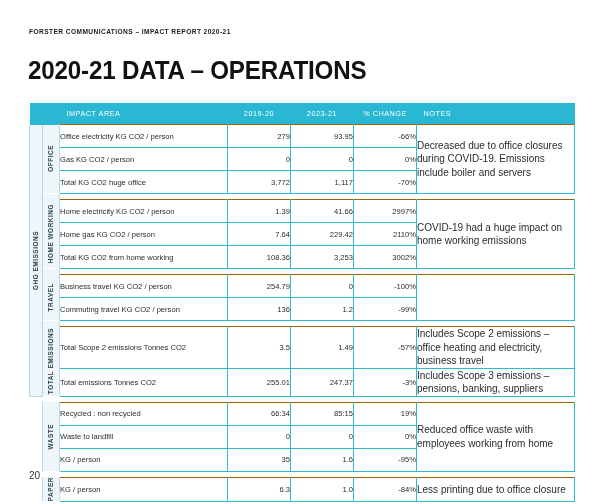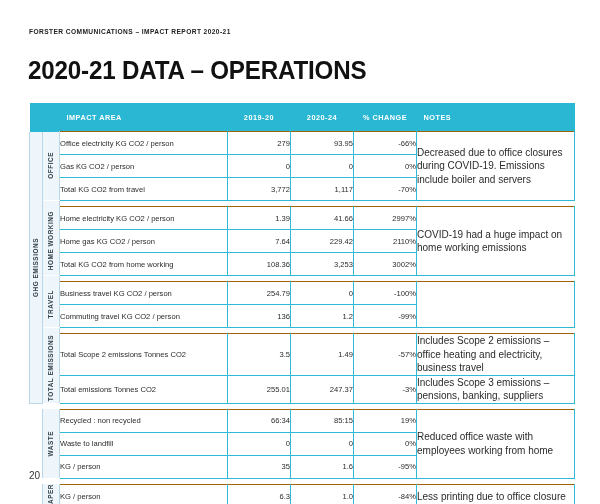--- a/index.html
+++ b/index.html
@@ -67,23 +67,23 @@
   col.c-impact { width: 168px; }
   col.c-y1 { width: 63px; }
   col.c-y2 { width: 63px; }
   col.c-chg { width: 63px; }
   col.c-notes { width: 158px; }
 
   thead th {
     background: #29b7d3;
     color: #ffffff;
     font-size: 7.3px;
-    font-weight: 700;
+    font-weight: 400;
     letter-spacing: 0.5px;
-    height: 28px;
+    height: 21px;
     text-align: center;
     border: none;
   }
   thead th.left-pad {
     text-align: left;
     padding-left: 7px;
   }
   thead th.blank {
     background: #29b7d3;
   }
@@ -181,21 +181,21 @@
         <col class="c-y2">
         <col class="c-chg">
         <col class="c-notes">
       </colgroup>
       <thead>
         <tr>
           <th class="blank"></th>
           <th class="blank"></th>
           <th class="left-pad">IMPACT AREA</th>
           <th>2019-20</th>
-          <th>2020-24</th>
+          <th>2023-21</th>
           <th>% CHANGE</th>
           <th class="left-pad">NOTES</th>
         </tr>
       </thead>
       <tbody id="tbody">
           <tr class="topline">
             <td class="vlabel outer" rowspan="13">
               <span class="vtext">GHG EMISSIONS</span>
             </td>
             <td class="vlabel" rowspan="3">
@@ -207,21 +207,21 @@
             <td class="cell num">-66%</td>
             <td class="cell notes" rowspan="3">Decreased due to office closures during COVID-19. Emissions include boiler and servers</td>
           </tr>
           <tr>
             <td class="cell impact">Gas KG CO2 / person</td>
             <td class="cell num">0</td>
             <td class="cell num">0</td>
             <td class="cell num">0%</td>
           </tr>
           <tr>
-            <td class="cell impact">Total KG CO2 from travel</td>
+            <td class="cell impact">Total KG CO2 huge office</td>
             <td class="cell num">3,772</td>
             <td class="cell num">1,117</td>
             <td class="cell num">-70%</td>
           </tr>
           <tr class="spacer-row">
             <td class="vkeep"></td>
             <td></td>
             <td></td>
             <td></td>
             <td></td>

